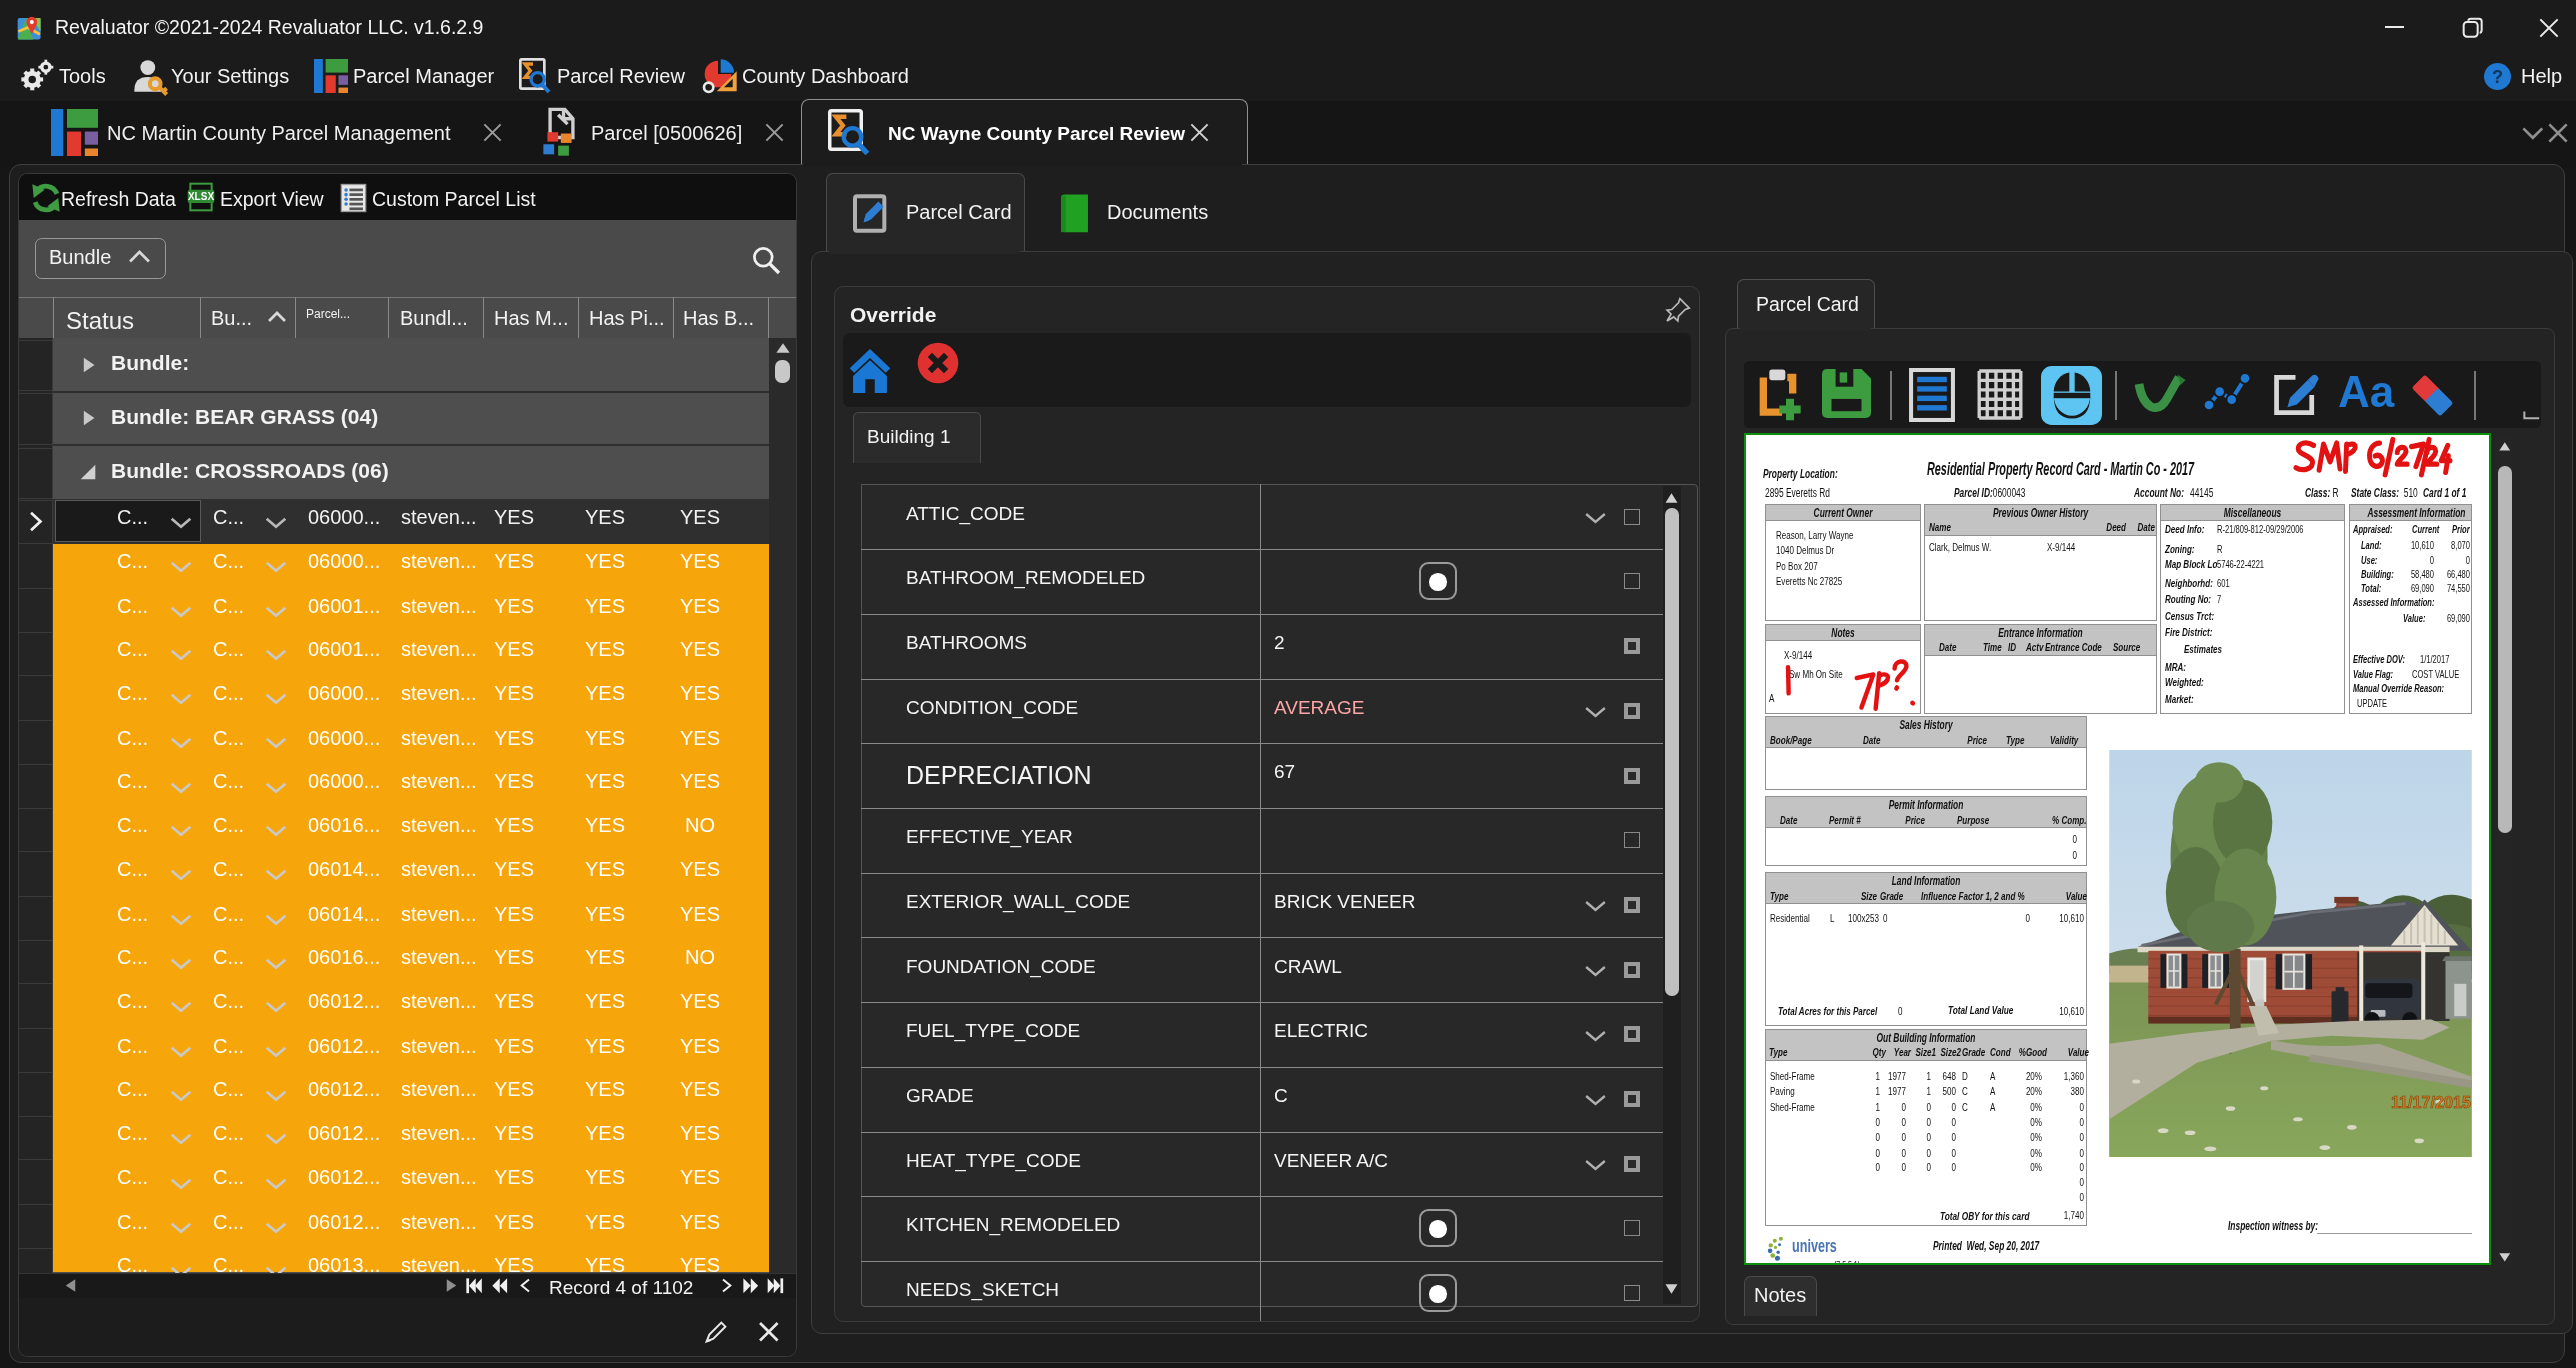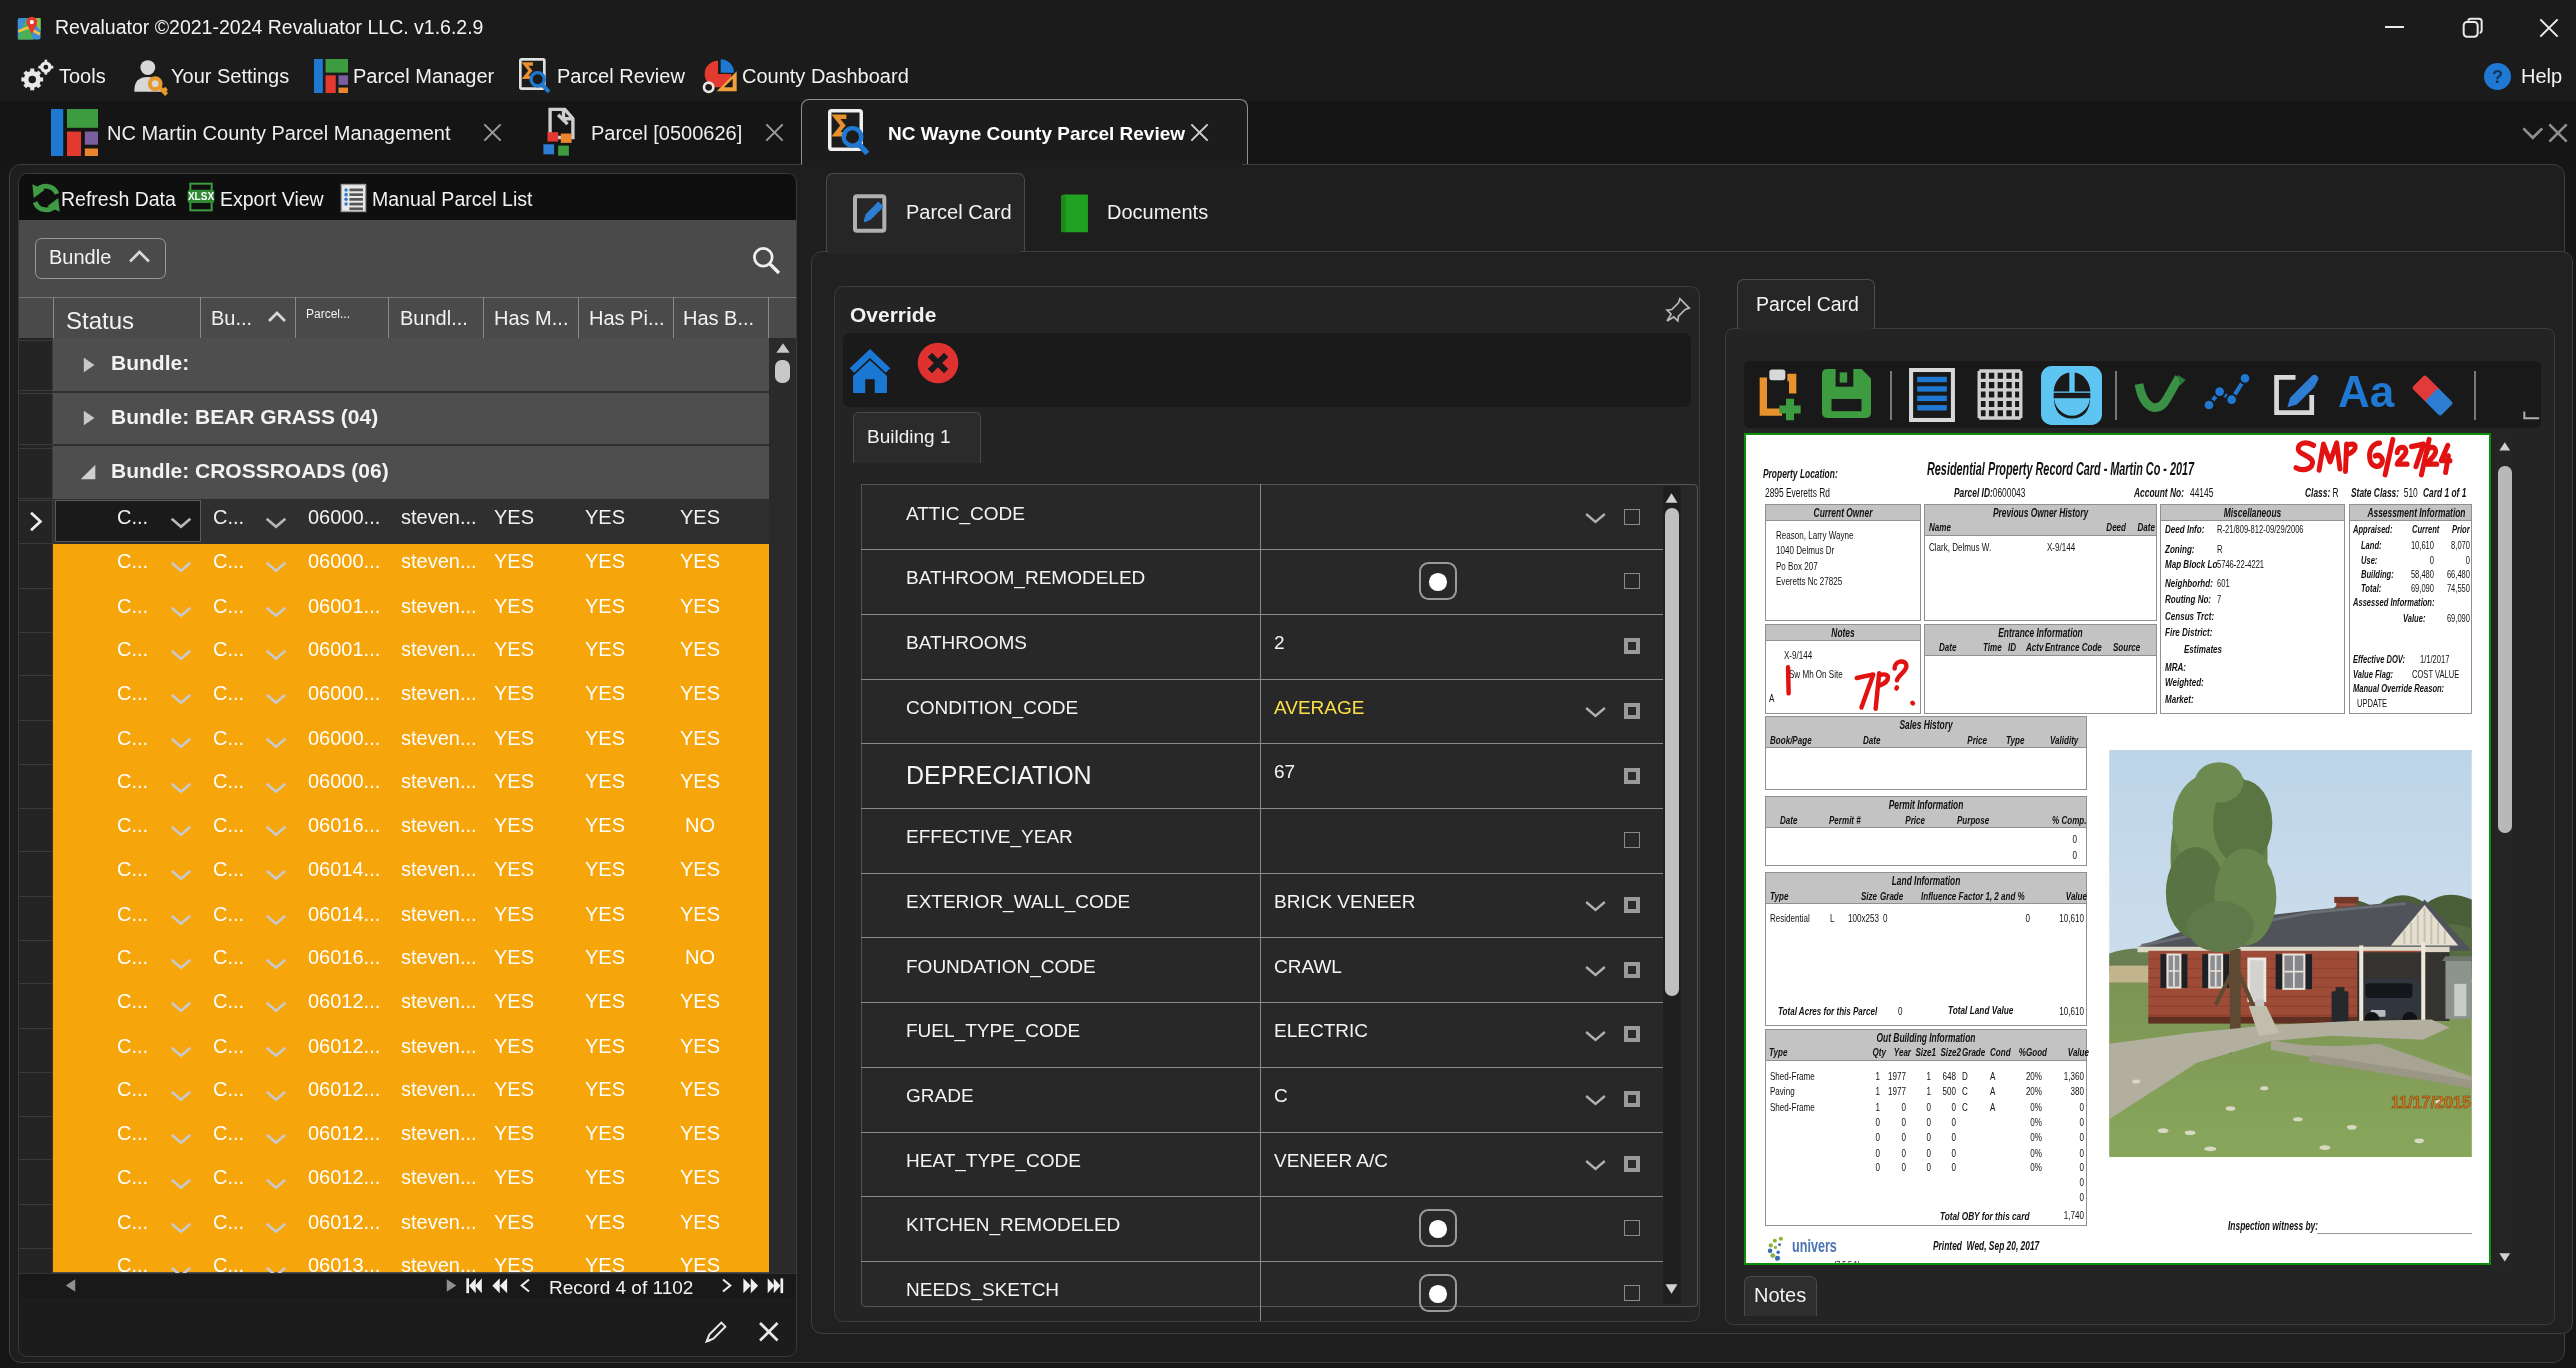--- a/index.html
+++ b/index.html
@@ -170,21 +170,21 @@
         <circle cx="9" cy="31" r="2.6"></circle>
       </g>
     <g fill="#555">
         <rect x="14" y="8" width="20" height="4"></rect>
         <rect x="14" y="15" width="20" height="4"></rect>
         <rect x="14" y="22" width="20" height="4"></rect>
         <rect x="14" y="29" width="20" height="4"></rect>
         <rect x="14" y="36" width="20" height="4"></rect>
       </g>
   </svg>
-  <div class="tx" style="left:353px;top:13.5px;font-size:19.5px">Manual Parcel List</div>
+  <div class="tx" style="left:353px;top:13.5px;font-size:19.5px">Custom Parcel List</div>
 
   <div class="abs" style="left:0;top:46px;width:777px;height:77px;background:#4a4a4a"></div>
   <div class="abs" style="left:16px;top:64px;width:129px;height:39px;border:1.3px solid #9a9a9a;border-radius:6.7px"></div>
   <div class="tx" style="left:30px;top:72px;font-size:20px">Bundle</div>
   <svg class="abs" style="left:109px;top:76px" width="23" height="13.5" viewBox="0 0 34 20">
       <path d="M3 17 L17 3 L31 17" stroke="#d8d8d8" stroke-width="4" fill="none"></path>
     </svg>
   <svg class="abs" style="left:732px;top:71px" width="30" height="30" viewBox="0 0 44 44">
     <circle cx="18" cy="18" r="13" fill="none" stroke="#f0f0f0" stroke-width="4"></circle>
     <line x1="28" y1="28" x2="41" y2="41" stroke="#f0f0f0" stroke-width="5"></line>
@@ -598,21 +598,21 @@
   <div class="abs" style="left:789px;top:286px;width:16px;height:16px;border:1.7px solid #8a8a8a;box-sizing:border-box"></div>
   <div class="abs" style="left:26px;top:392px;width:804px;height:1.3px;background:#8a8a8a"></div>
   <div class="tx" style="left:71px;top:345px;font-size:19px;color:#f4f4f4">BATHROOMS</div>
   <div class="abs" style="left:425px;top:327px;width:1.3px;height:65px;background:#8a8a8a"></div>
   <div class="tx" style="left:439px;top:345px;font-size:19px;color:#f4f4f4">2</div>
   <div class="abs" style="left:789px;top:351px;width:16px;height:16px;background:#9a9a9a"></div>
   <div class="abs" style="left:793px;top:355px;width:8px;height:8px;background:#2a2a2a"></div>
   <div class="abs" style="left:26px;top:456px;width:804px;height:1.3px;background:#8a8a8a"></div>
   <div class="tx" style="left:71px;top:410px;font-size:19px;color:#f4f4f4">CONDITION_CODE</div>
   <div class="abs" style="left:425px;top:392px;width:1.3px;height:65px;background:#8a8a8a"></div>
-  <div class="tx" style="left:439px;top:410px;font-size:19px;color:#fde047">AVERAGE</div>
+  <div class="tx" style="left:439px;top:410px;font-size:19px;color:#fca5a5">AVERAGE</div>
   <svg class="abs" style="left:749px;top:419px" width="23" height="12" viewBox="0 0 34 18">
       <path d="M3 3 L17 15 L31 3" stroke="#b0b0b0" stroke-width="3.5" fill="none"></path>
     </svg>
   <div class="abs" style="left:789px;top:416px;width:16px;height:16px;background:#9a9a9a"></div>
   <div class="abs" style="left:793px;top:420px;width:8px;height:8px;background:#2a2a2a"></div>
   <div class="abs" style="left:26px;top:521px;width:804px;height:1.3px;background:#8a8a8a"></div>
   <div class="tx" style="left:71px;top:474px;font-size:25px;color:#f4f4f4">DEPRECIATION</div>
   <div class="abs" style="left:425px;top:456px;width:1.3px;height:65px;background:#8a8a8a"></div>
   <div class="tx" style="left:439px;top:474px;font-size:19px;color:#f4f4f4">67</div>
   <div class="abs" style="left:789px;top:481px;width:16px;height:16px;background:#9a9a9a"></div>

